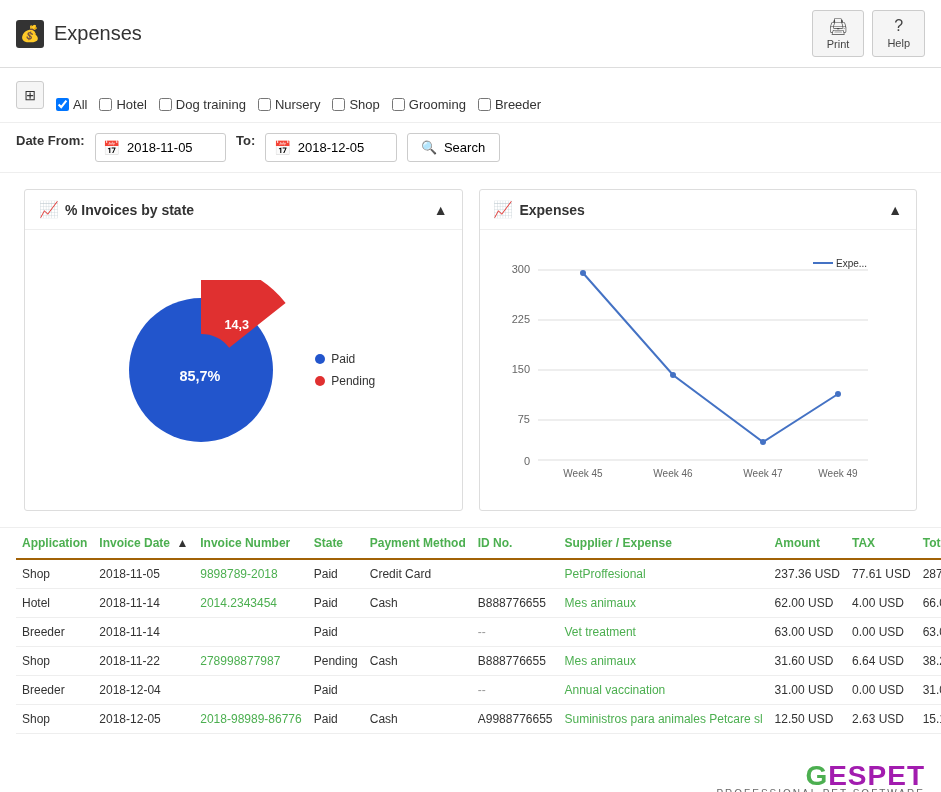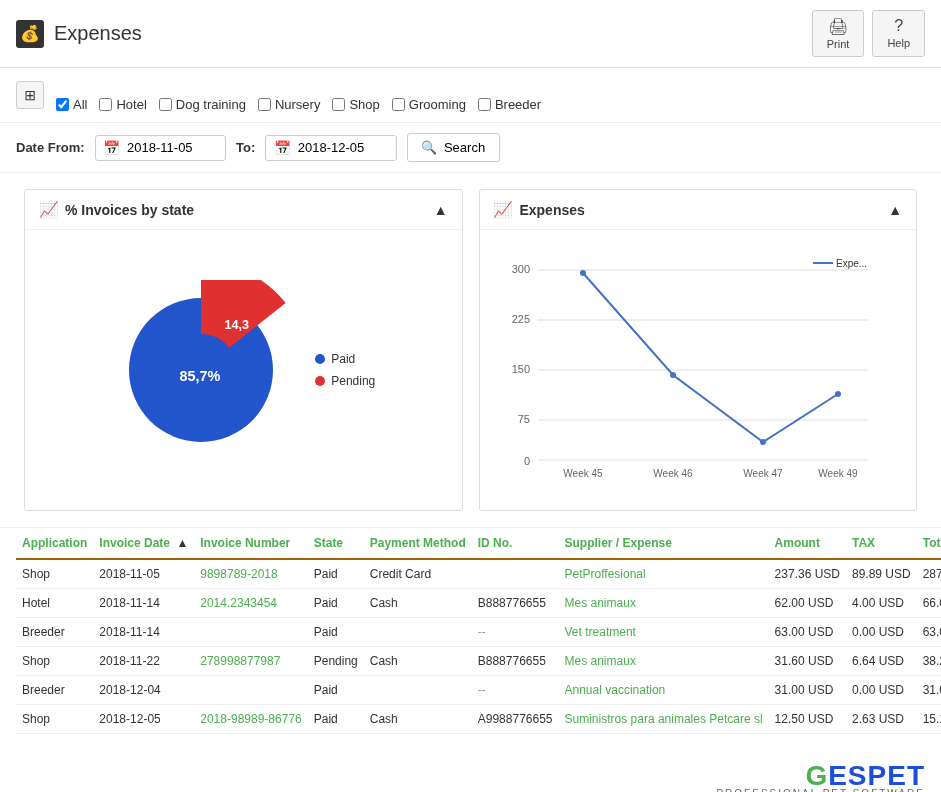--- a/index.html
+++ b/index.html
@@ -14,21 +14,21 @@
     .header-btn { display: flex; flex-direction: column; align-items: center; gap: 2px; padding: 6px 14px; border: 1px solid #ccc; background: #f5f5f5; border-radius: 3px; cursor: pointer; font-size: 11px; color: #444; }
     .btn-icon { font-size: 16px; }
 
     
     .filter-bar { padding: 10px 16px; border-bottom: 1px solid #eee; display: flex; align-items: center; gap: 12px; flex-wrap: wrap; }
     .filter-bar label { display: flex; align-items: center; gap: 4px; font-size: 13px; cursor: pointer; margin-top: 19px; }
     .filter-bar input[type="checkbox"] { cursor: pointer; }
     .grid-btn { width: 28px; height: 28px; background: #f5f5f5; border: 1px solid #ccc; border-radius: 3px; display: flex; align-items: center; justify-content: center; cursor: pointer; font-size: 14px; }
 
     
-    .date-bar { padding: 10px 16px; display: flex; align-items: center; gap: 10px; flex-wrap: wrap; border-bottom: 1px solid #eee; }
+    .date-bar { padding: 10px 16px; display: flex; gap: 10px; flex-wrap: wrap; border-bottom: 1px solid #eee; }
     .date-bar label { font-size: 13px; font-weight: bold; }
     .date-input-wrapper { display: flex; align-items: center; border: 1px solid #ccc; border-radius: 3px; padding: 4px 8px; gap: 6px; background: #fff; }
     .date-input-wrapper input { border: none; outline: none; font-size: 13px; width: 90px; }
     .cal-icon { font-size: 14px; color: #666; }
     .search-btn { display: flex; align-items: center; gap: 6px; padding: 6px 14px; background: #fff; border: 1px solid #ccc; border-radius: 3px; cursor: pointer; font-size: 13px; }
 
     
     .charts-area { display: flex; gap: 0; padding: 16px; border-bottom: 1px solid #eee; }
     .chart-box { flex: 1; border: 1px solid #ddd; border-radius: 3px; margin: 0 8px; padding: 0; }
     .chart-header { display: flex; align-items: center; justify-content: space-between; padding: 10px 14px; border-bottom: 1px solid #eee; font-size: 14px; font-weight: bold; }
@@ -48,21 +48,21 @@
     .data-table th .sort-arrow { color: #333; margin-left: 3px; }
     .data-table td { padding: 7px 6px; border-bottom: 1px solid #eee; color: #333; white-space: nowrap; }
     .link-green { color: #4CAF50; text-decoration: none; text-align: right; }
     .dash { color: #999; }
 
     
     .footer { padding: 10px 16px; text-align: right; }
     .brand { display: flex; flex-direction: column; align-items: flex-end; }
     .brand-name { font-size: 28px; font-weight: bold; letter-spacing: 1px; }
     .brand-g { color: #4CAF50; }
-    .brand-espet { color: #1d4ed8; }
+    .brand-espet { color: #a21caf; }
     .brand-sub { font-size: 10px; letter-spacing: 2px; color: #666; margin-top: -4px; }
   </style>
 </head>
 <body>
 
 <div class="header">
   <div class="header-left">
     <div class="header-icon">💰</div>
     <span class="header-title">Expenses</span>
   </div>
@@ -216,21 +216,21 @@
     <tbody id="table-body">
     <tr>
     <td>Shop</td>
     <td>2018-11-05</td>
     <td><a href="#" class="link-green">9898789-2018</a></td>
     <td>Paid</td>
     <td>Credit Card</td>
     <td><span></span></td>
     <td><a href="#" class="link-green">PetProffesional</a></td>
     <td>237.36 USD</td>
-    <td>89.89 USD</td>
+    <td>77.61 USD</td>
     <td>287.21 USD</td>
   </tr>
         <tr>
     <td>Hotel</td>
     <td>2018-11-14</td>
     <td><a href="#" class="link-green">2014.2343454</a></td>
     <td>Paid</td>
     <td>Cash</td>
     <td><span>B888776655</span></td>
     <td><a href="#" class="link-green">Mes animaux</a></td>

